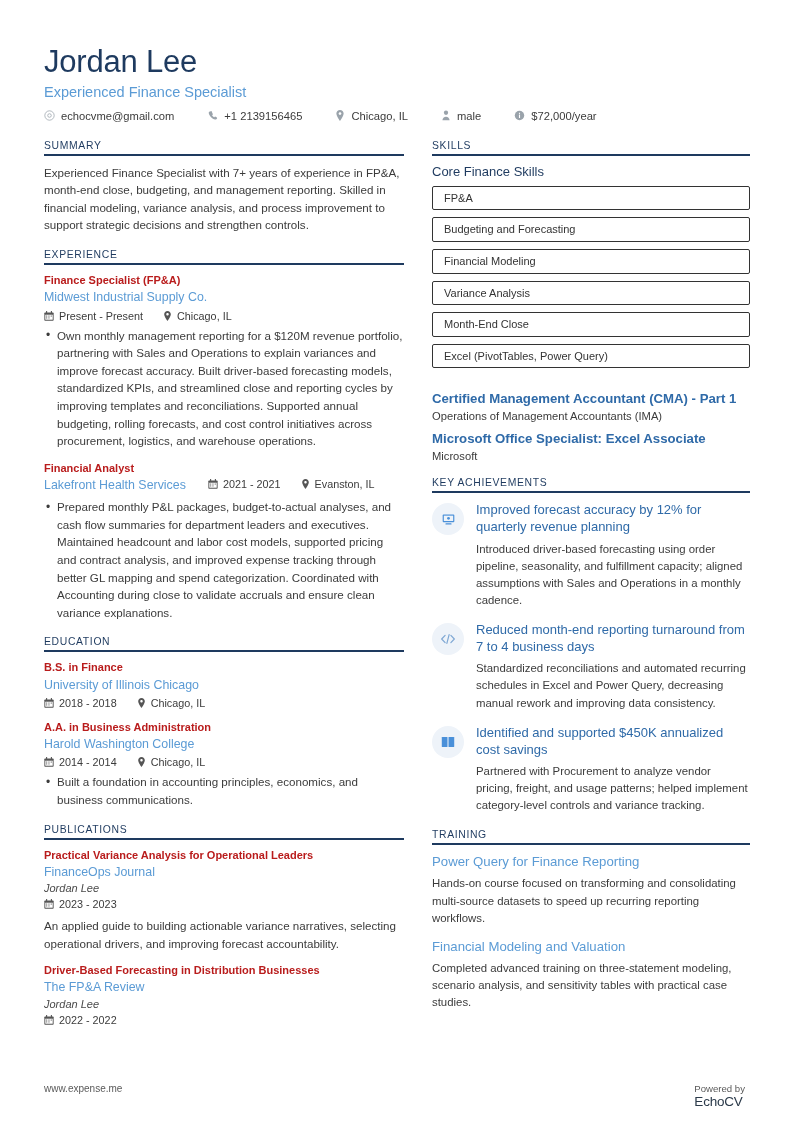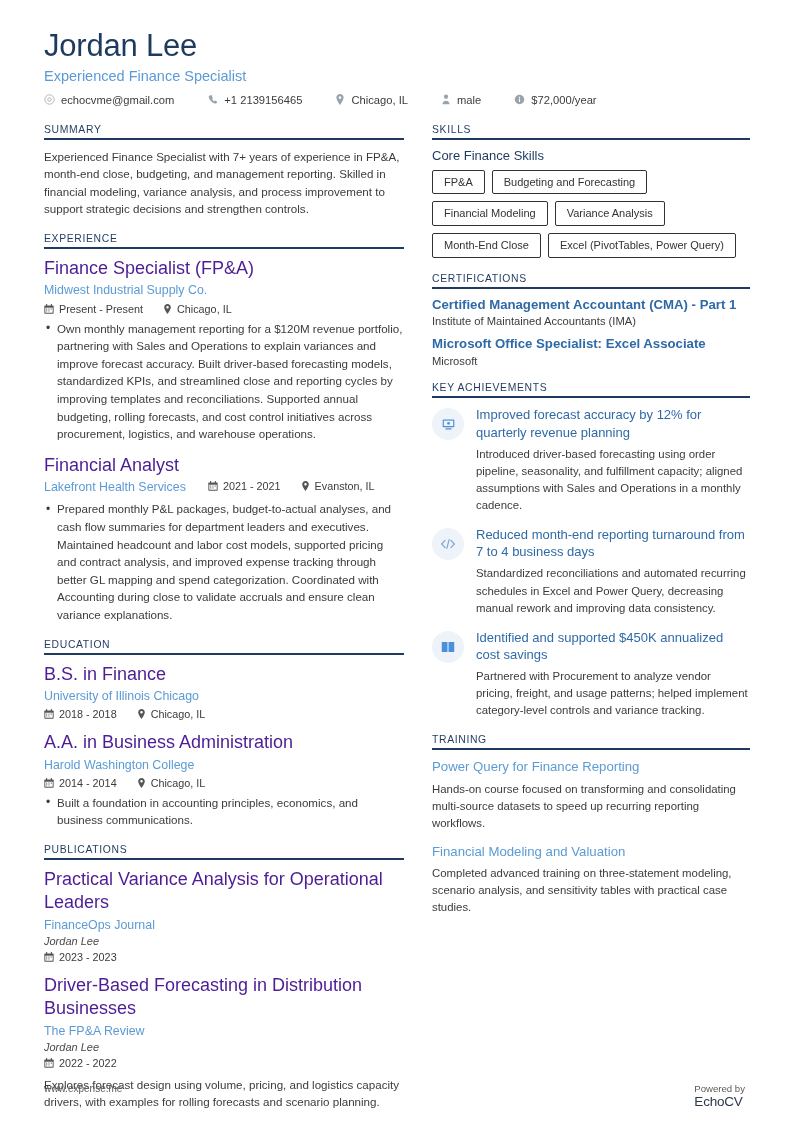--- a/index.html
+++ b/index.html
@@ -13,21 +13,21 @@
   body {
     font-family: "Liberation Sans", sans-serif;
     color: #333333;
     position: relative;
     overflow: hidden;
   }
 
   .page {
     width: 794px;
     height: 1123px;
-    padding: 28px 44px 0 44px;
+    padding: 44px 44px 0 44px;
     position: relative;
   }
 
   
   .hdr-name {
     font-size: 31px;
     font-weight: 400;
     color: #1e3a5f;
     letter-spacing: -0.2px;
     line-height: 1.15;
@@ -87,23 +87,23 @@
     font-size: 11.6px;
     line-height: 1.52;
     color: #3b3b3b;
   }
 
   
   .entry { margin-bottom: 11px; }
   .entry:last-child { margin-bottom: 0; }
 
   .e-title {
-    font-size: 18px;
-    color: #4c1d95;
-    font-weight: 400;
+    font-size: 11px;
+    color: #b91c1c;
+    font-weight: 700;
     line-height: 1.3;
   }
   .e-org {
     font-size: 12.4px;
     color: #5b9bd5;
     margin-top: 2px;
     line-height: 1.3;
   }
   .e-author {
     font-size: 11px;
@@ -172,20 +172,21 @@
   
   .sk-group-name {
     font-size: 13px;
     color: #1e3a5f;
     margin-bottom: 7px;
   }
   .sk-tags {
     display: flex;
     flex-wrap: wrap;
     gap: 7px;
+    flex-direction: column;
   }
   .sk-tag {
     border: 1px solid #333333;
     border-radius: 2px;
     padding: 5px 11px;
     font-size: 11px;
     color: #333333;
     line-height: 1.15;
     white-space: nowrap;
   }
@@ -515,20 +516,21 @@
                       <rect x="3" y="6.4" width="1.5" height="1.4" fill="#555"></rect>
                       <rect x="6.2" y="6.4" width="1.5" height="1.4" fill="#555"></rect>
                       <rect x="9.4" y="6.4" width="1.5" height="1.4" fill="#555"></rect>
                       <rect x="3" y="9" width="1.5" height="1.4" fill="#555"></rect>
                       <rect x="6.2" y="9" width="1.5" height="1.4" fill="#555"></rect>
                     </svg>
                 </span>
                 <span>2023 - 2023</span>
               </span>
             </div>
+            <div class="e-desc">An applied guide to building actionable variance narratives, selecting operational drivers, and improving forecast accountability.</div>
           </div>
 
           <div class="entry">
             <div class="e-title">Driver-Based Forecasting in Distribution Businesses</div>
             <div class="e-org">The FP&amp;A Review</div>
             <div class="e-author">Jordan Lee</div>
             <div class="e-meta">
               <span class="mi">
                 <span class="gl">
                   <svg width="10" height="10" viewBox="0 0 14 14">
@@ -539,21 +541,20 @@
                       <rect x="3" y="6.4" width="1.5" height="1.4" fill="#555"></rect>
                       <rect x="6.2" y="6.4" width="1.5" height="1.4" fill="#555"></rect>
                       <rect x="9.4" y="6.4" width="1.5" height="1.4" fill="#555"></rect>
                       <rect x="3" y="9" width="1.5" height="1.4" fill="#555"></rect>
                       <rect x="6.2" y="9" width="1.5" height="1.4" fill="#555"></rect>
                     </svg>
                 </span>
                 <span>2022 - 2022</span>
               </span>
             </div>
-            <div class="e-desc">Explores forecast design using volume, pricing, and logistics capacity drivers, with examples for rolling forecasts and scenario planning.</div>
           </div>
 
         </div>
       </div>
 
     </div>
 
     <div class="col-right">
 
       <div class="sec">
@@ -565,25 +566,24 @@
             <span class="sk-tag">Budgeting and Forecasting</span>
             <span class="sk-tag">Financial Modeling</span>
             <span class="sk-tag">Variance Analysis</span>
             <span class="sk-tag">Month-End Close</span>
             <span class="sk-tag">Excel (PivotTables, Power Query)</span>
           </div>
         </div>
       </div>
 
       <div class="sec">
-        <div class="sec-h">CERTIFICATIONS</div>
         <div class="sec-body">
           <div class="cert">
             <div class="cert-name">Certified Management Accountant (CMA) - Part 1</div>
-            <div class="cert-iss">Institute of Maintained Accountants (IMA)</div>
+            <div class="cert-iss">Operations of Management Accountants (IMA)</div>
           </div>
           <div class="cert">
             <div class="cert-name">Microsoft Office Specialist: Excel Associate</div>
             <div class="cert-iss">Microsoft</div>
           </div>
         </div>
       </div>
 
       <div class="sec">
         <div class="sec-h">KEY ACHIEVEMENTS</div>

